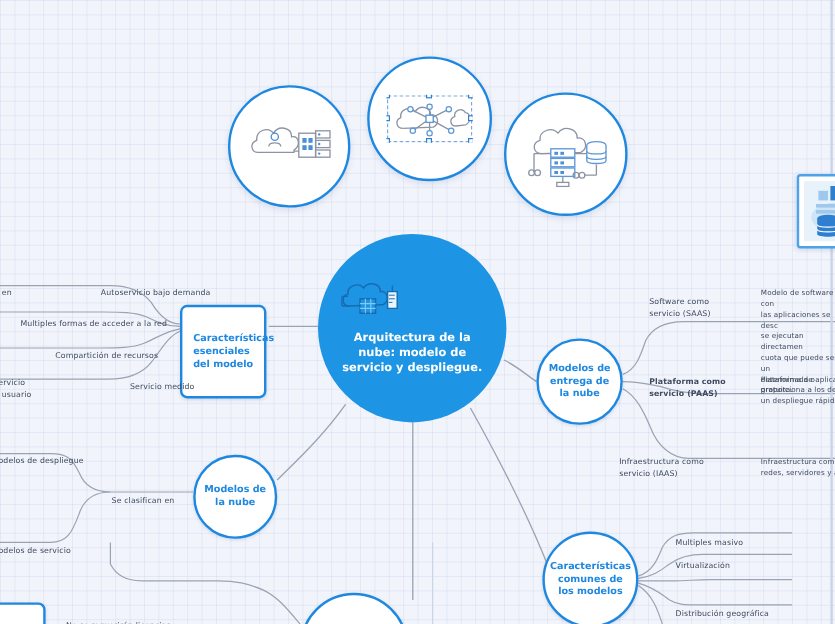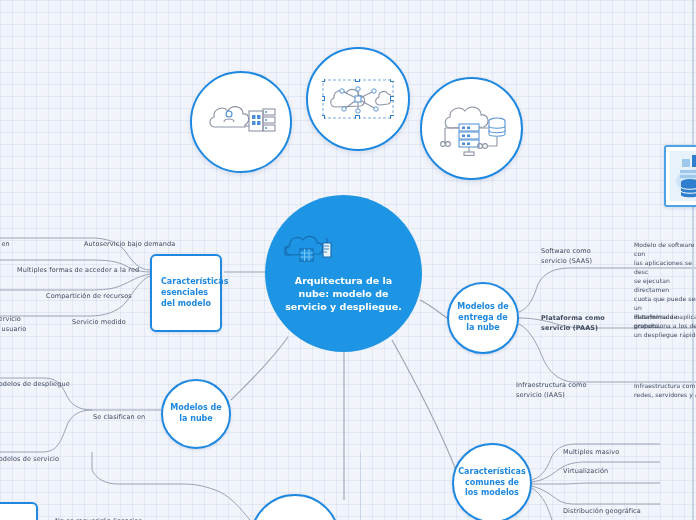--- a/index.html
+++ b/index.html
@@ -319,21 +319,21 @@
 
   <div class="node leaf" style="left:45px; top:231px; width:100px;margin-left:39px;">
     <span>Autoservicio bajo demanda</span>
   </div>
   <div class="node leaf" style="left:17px; top:257px; width:128px;">
     <span>Multiples  formas de acceder a la red</span>
   </div>
   <div class="node leaf" style="left:46px; top:283px; width:100px;">
     <span>Compartición de recursos</span>
   </div>
-  <div class="node leaf" style="left:72px; top:309px; width:74px;">
+  <div class="node leaf" style="left:88px; top:309px; width:74px;text-align:right;">
     <span>Servicio medido</span>
   </div>
 
   <div class="node leaf" style="left:-9px; top:231px; width:40px;">
     <span>ón en</span>
   </div>
   <div class="node leaf" style="left:-9px; top:306px; width:48px;">
     <span>l servicio
 da usuario</span>
   </div>

